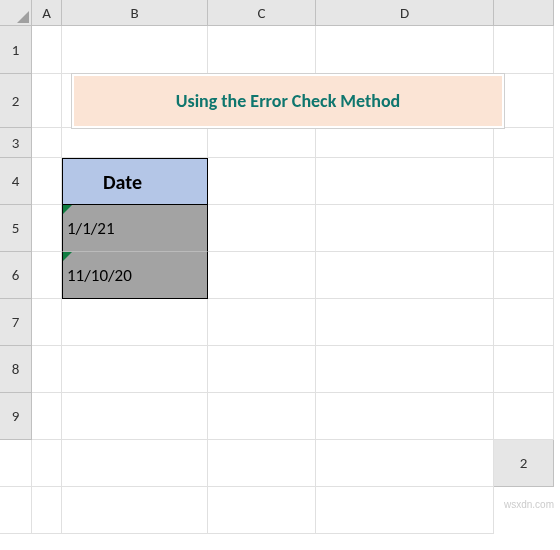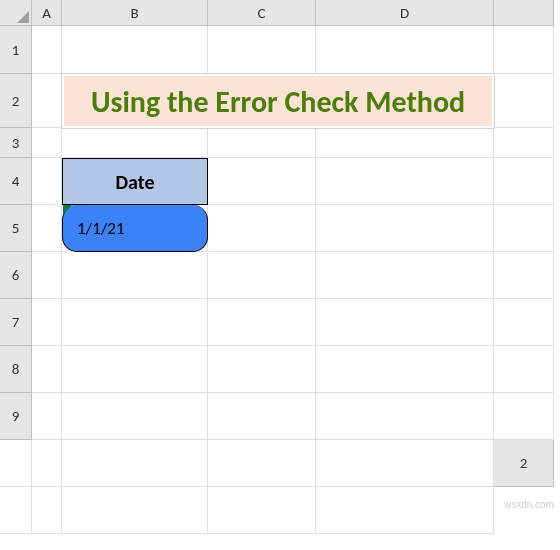--- a/index.html
+++ b/index.html
@@ -61,65 +61,64 @@
       border-bottom: 1px solid #e0e0e0;
       background: #fff;
       position: relative;
       display: flex;
       align-items: center;
       padding: 0 5px;
       font-size: 17px;
     }
     .title-cell {
       position: absolute;
-      left: 62px;
+      left: 72px;
       top: 74px;
       width: 432px;
       height: 54px;
       background: #fbe4d5;
       border: 2px solid #ffffff;
       outline: 1px solid #d0d0d0;
       display: flex;
       align-items: center;
       justify-content: center;
-      font-size: 30px;
+      font-size: 18px;
       font-weight: bold;
-      color: #4d7c0f;
+      color: #0f766e;
       z-index: 5;
     }
     .table-overlay {
       position: absolute;
       left: 62px;
       top: 158px;
       width: 146px;
       z-index: 5;
     }
     .table-header {
       height: 47px;
       background: #b4c6e7;
       border: 1.5px solid #000;
       display: flex;
       align-items: center;
-      justify-content: center;
       font-size: 20px;
       font-weight: bold;
       color: #000;
+      padding-left: 40px;
     }
     .table-cell {
       height: 47px;
-      background: #3b82f6;
+      background: #a3a3a3;
       border-left: 1.5px solid #000;
       border-right: 1.5px solid #000;
       border-bottom: 1px solid #bbb;
       display: flex;
       align-items: center;
-      padding-left: 14px;
+      padding-left: 4px;
       font-size: 17px;
       position: relative;
-      border-radius: 15px;
     }
     .table-cell:last-child {
       border-bottom: 1.5px solid #000;
     }
     .error-mark::before {
       content: '';
       position: absolute;
       top: 0;
       left: 0;
       border-style: solid;
@@ -228,15 +227,18 @@
   <span>Using the Error Check Method</span>
 </div>
 
 <div class="table-overlay">
   <div class="table-header">
     <span>Date</span>
   </div>
   <div class="table-cell error-mark">
     <span>1/1/21</span>
   </div>
+  <div class="table-cell error-mark">
+    <span>11/10/20</span>
+  </div>
 </div>
 
 <div class="watermark">wsxdn.com</div>
 
 </body></html>

